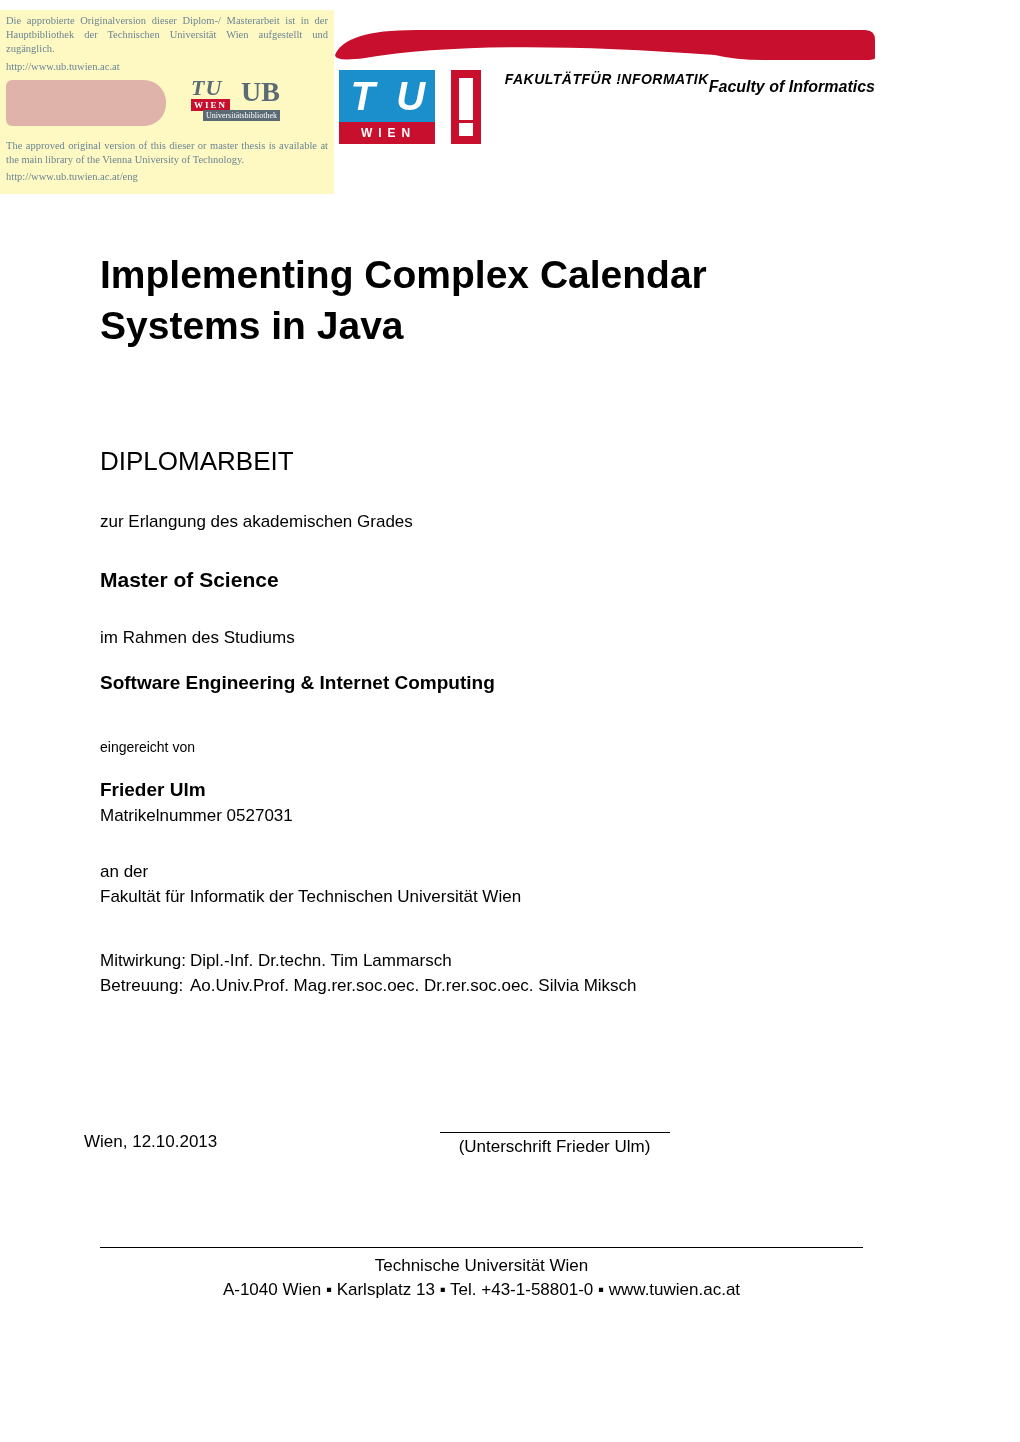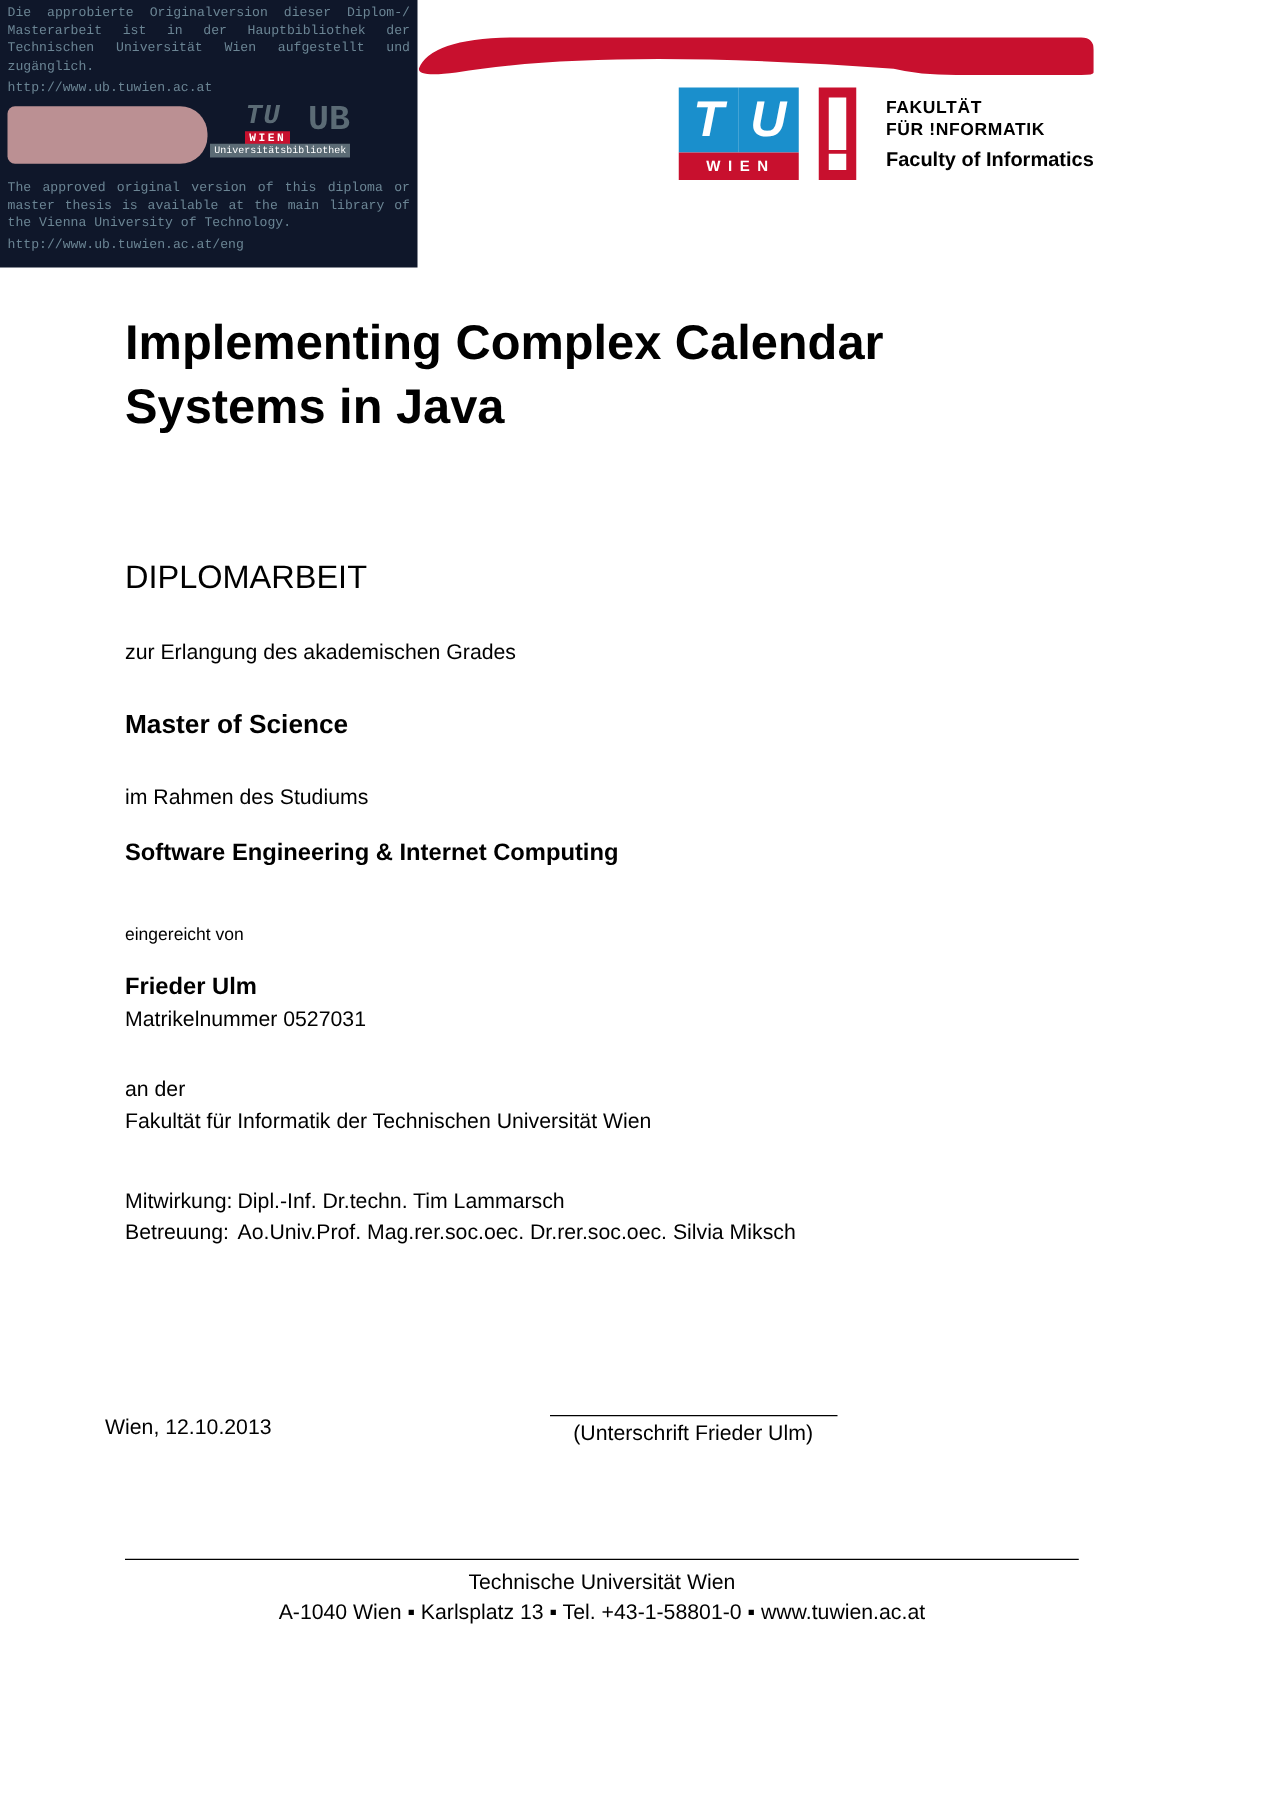--- a/index.html
+++ b/index.html
@@ -6,26 +6,26 @@
     body {
       width: 1020px;
       height: 1442px;
       background: #ffffff;
       font-family: Arial, Helvetica, sans-serif;
       color: #000;
       position: relative;
     }
     .notice-box {
       position: absolute;
-      top: 0;
+      top: 10px;
       left: 0;
       width: 334px;
-      background: #0f172a;
+      background: #fef9c3;
       padding: 4px 6px 6px 6px;
-      font-family: Liberation Mono, monospace;
+      font-family: Liberation Serif, serif;
     }
     .notice-de {
       font-size: 10.5px;
       color: #6b8594;
       text-align: justify;
       line-height: 1.35;
     }
     .notice-link {
       font-size: 10.5px;
       color: #6b8594;
@@ -162,23 +162,24 @@
       content: "";
       position: absolute;
       left: 8px;
       bottom: 8px;
       width: 14px;
       height: 13px;
       background: #fff;
     }
     .fac-text {
       display: flex;
-      flex-direction: column;
+      flex-direction: row;
       justify-content: center;
       padding-left: 8px;
+      font-style: italic;
     }
     .fac-de {
       font-size: 14px;
       font-weight: 600;
       letter-spacing: 0.5px;
       line-height: 1.3;
     }
     .fac-en {
       font-size: 16px;
       font-weight: 600;
@@ -310,21 +311,21 @@
     <div class="pink-shape"></div>
     <div class="ub-logo">
       <div class="tu-ub-block">
         <div class="tu-text">TU</div>
         <div class="wien-box">WIEN</div>
       </div>
       <div class="ub-text">UB</div>
     </div>
     <div class="ub-sub">Universitätsbibliothek</div>
   </div>
-  <div class="notice-en">The approved original version of this diploma or master thesis is available at the main library of the Vienna University of Technology.</div>
+  <div class="notice-en">The approved original version of this dieser or master thesis is available at the main library of the Vienna University of Technology.</div>
   <a class="notice-link">http://www.ub.tuwien.ac.at/eng</a>
 </div>
 
 <svg class="red-swirl" viewBox="0 0 540 40" preserveAspectRatio="none">
   <path d="M 0 35 Q 10 10 80 10 L 530 10 Q 540 10 540 20 L 540 38 Q 540 40 530 40 L 430 40 Q 400 40 380 35 Q 150 18 30 38 Q 0 42 0 35 Z" fill="#c8102e"></path>
 </svg>
 
 <div class="header-right">
   <div class="tu-wien-logo">
     <div class="tu-row">

